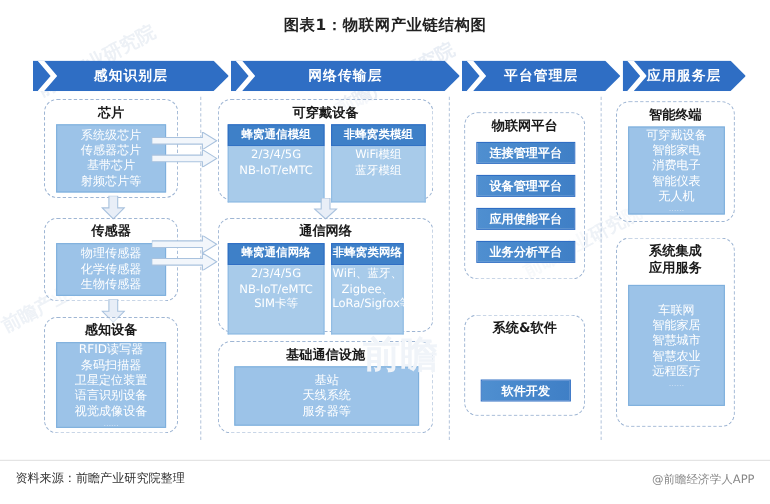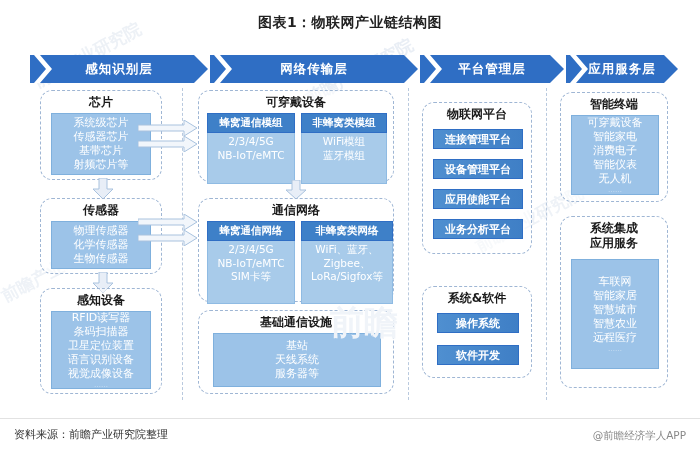--- a/index.html
+++ b/index.html
@@ -233,21 +233,21 @@
     <div class="grp" style="left:168px;top:110px;width:196px;height:104px;">
       <div class="grp-title">通信网络</div>
       <div class="sub" style="left:8px;top:22px;width:88px;">
         <div class="sub-hd">蜂窝通信网络</div>
         <div class="sub-bd" style="height:56px;">
           <div class="ln">2/3/4/5G</div>
           <div class="ln">NB-IoT/eMTC</div>
           <div class="ln">SIM卡等</div>
         </div>
       </div>
-      <div class="sub" style="left:102px;top:22px;width:92px;border-radius:10px;">
+      <div class="sub" style="left:102px;top:22px;width:66px;border-radius:10px;">
         <div class="sub-hd">非蜂窝类网络</div>
         <div class="sub-bd" style="height:56px;">
           <div class="ln">WiFi、蓝牙、</div>
           <div class="ln">Zigbee、</div>
           <div class="ln">LoRa/Sigfox等</div>
         </div>
       </div>
     </div>
 
     <div class="grp" style="left:168px;top:222px;width:196px;height:84px;">
@@ -262,21 +262,20 @@
     <div class="grp" style="left:392px;top:14px;width:110px;height:152px;">
       <div class="grp-title">物联网平台</div>
       <div class="pill grad" style="left:10px;top:26px;width:90px;">连接管理平台</div>
       <div class="pill grad" style="left:10px;top:86px;width:90px;">应用使能平台</div>
       <div class="pill grad" style="left:10px;top:56px;width:90px;">设备管理平台</div>
       <div class="pill grad" style="left:10px;top:116px;width:90px;">业务分析平台</div>
     </div>
 
     <div class="grp" style="left:392px;top:198px;width:110px;height:92px;">
       <div class="grp-title">系统&amp;软件</div>
-      <div class="pill grad" style="left:14px;top:26px;width:82px;">操作系统</div>
       <div class="pill grad" style="left:14px;top:58px;width:82px;">软件开发</div>
     </div>
 
     <div class="grp" style="left:530px;top:4px;width:108px;height:110px;">
       <div class="grp-title">智能终端</div>
       <div class="panel" style="left:10px;top:22px;width:88px;height:80px;">
         <div class="ln">可穿戴设备</div>
         <div class="ln">智能家电</div>
         <div class="ln">消费电子</div>
         <div class="ln">智能仪表</div>

